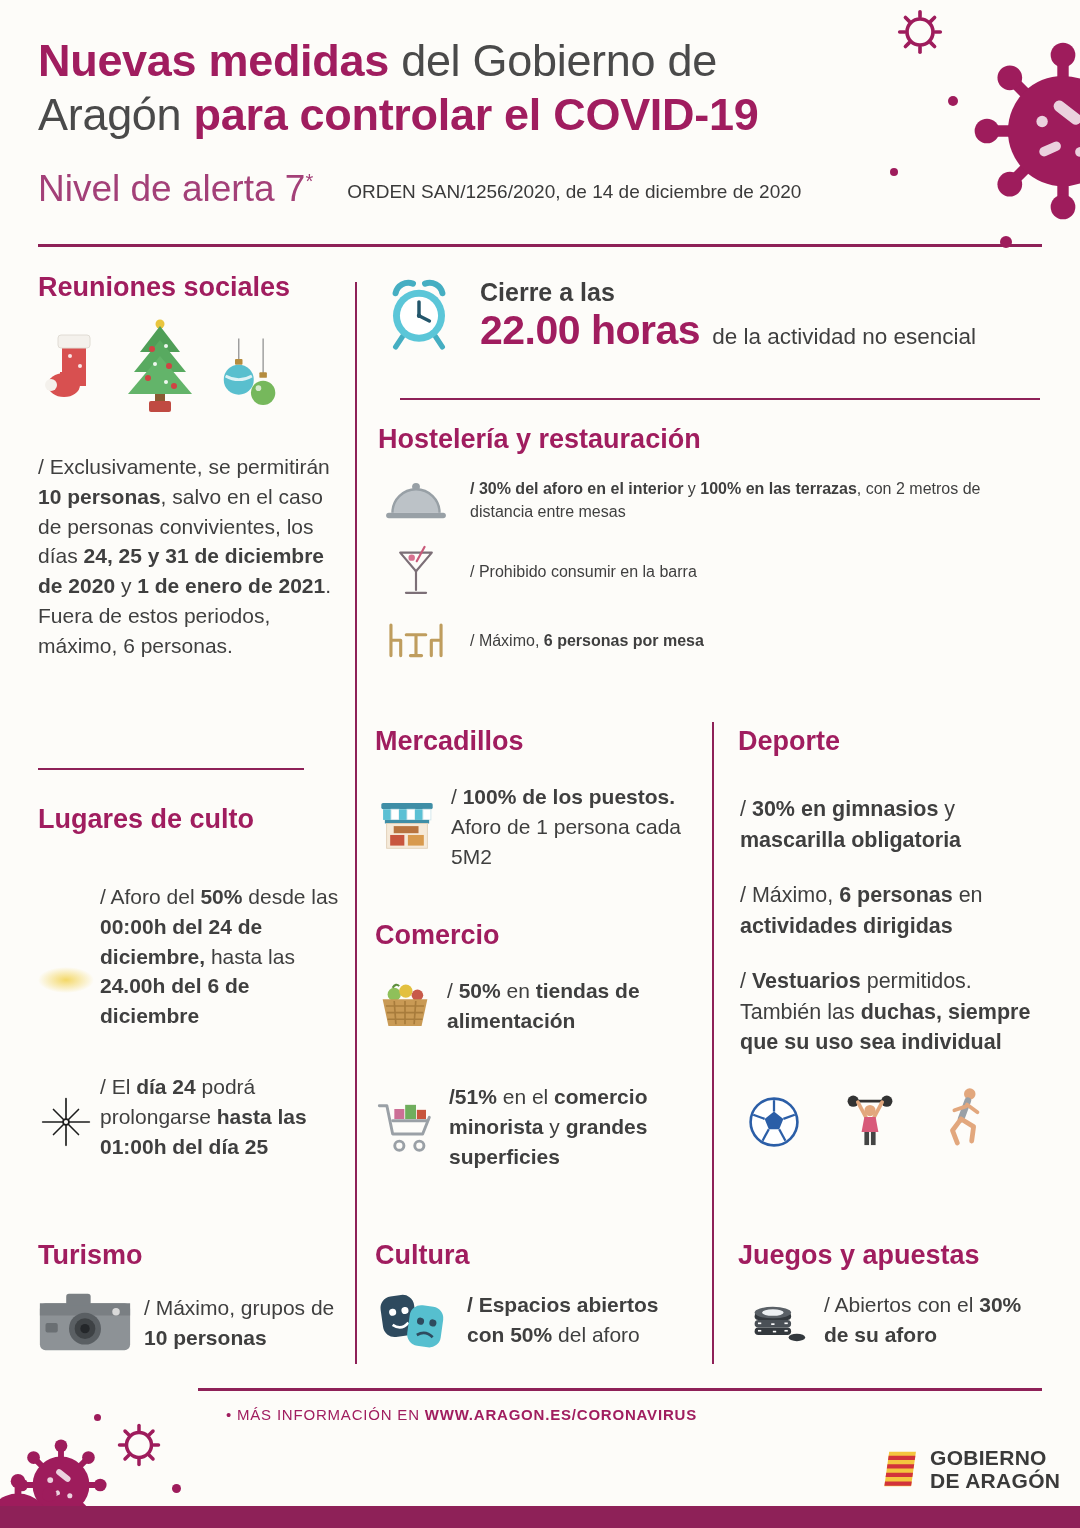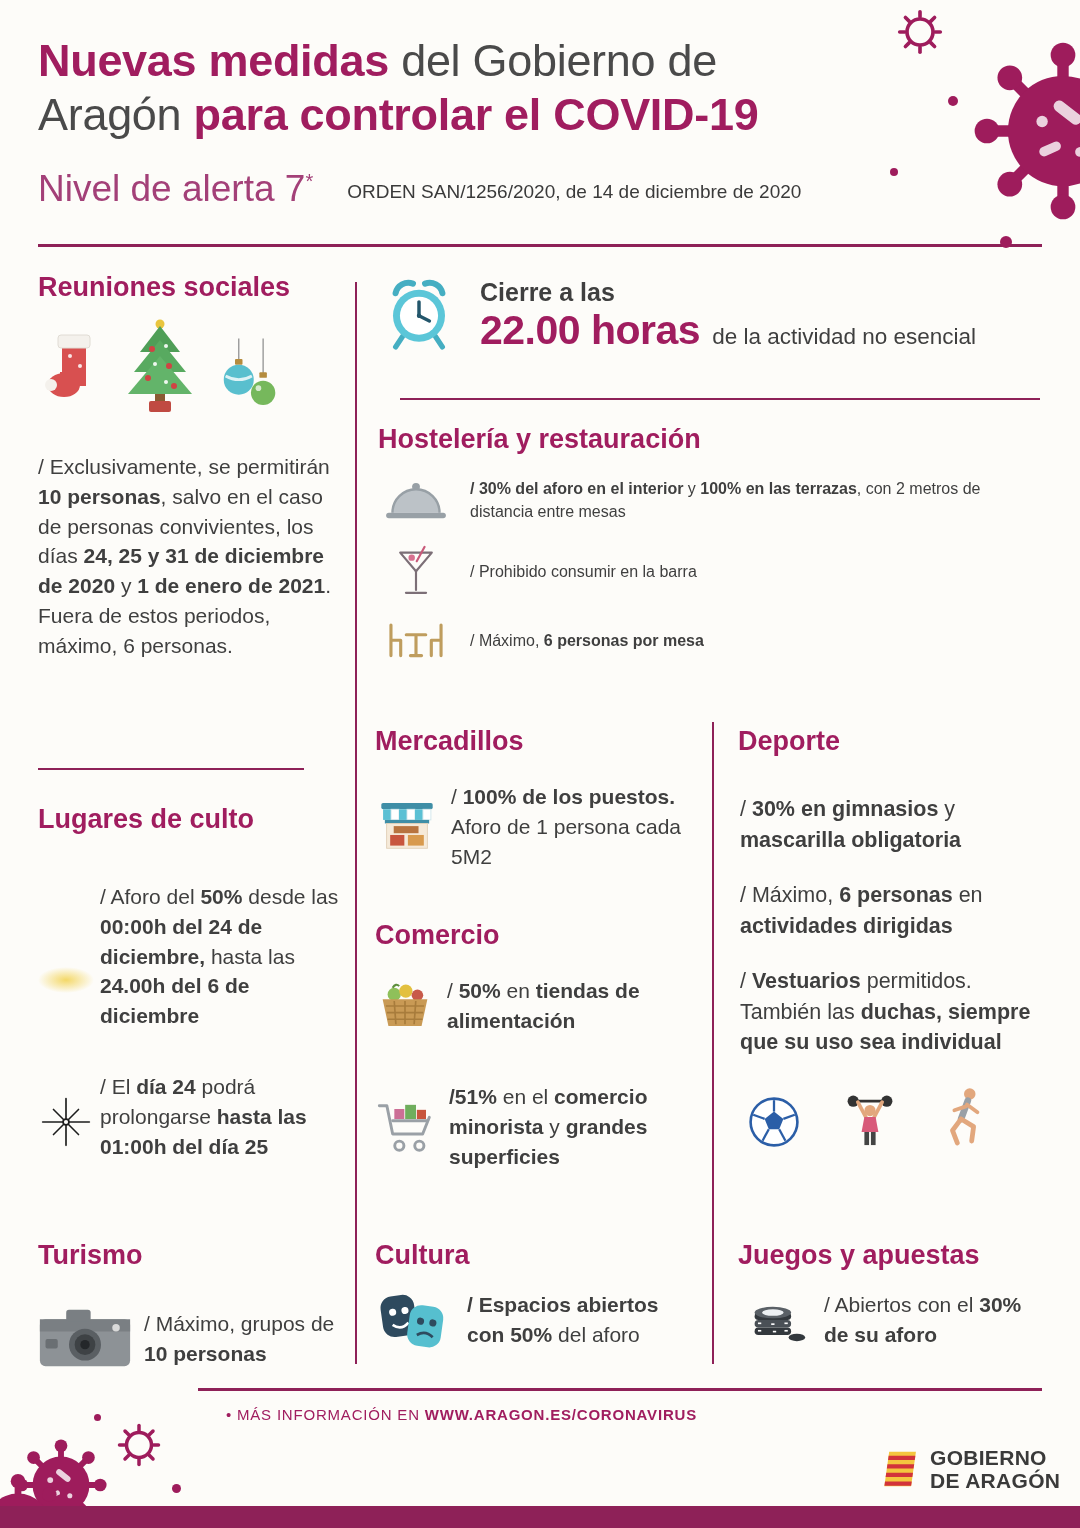--- a/index.html
+++ b/index.html
@@ -35,21 +35,21 @@
   
   .h-reuniones { left:38px; top:272px; }
   .xmas-row { position:absolute; left:40px; top:316px; display:flex; align-items:flex-end; gap:22px; }
   .reuniones-body { position:absolute; left:38px; top:452px; width:298px; }
   .h-culto { left:38px; top:804px; }
   .culto-item1 { position:absolute; left:38px; top:882px; width:302px; display:flex; gap:6px; }
   .culto-item1 .icn { width:56px; margin-top:46px; }
   .culto-item2 { position:absolute; left:38px; top:1064px; width:302px; display:flex; gap:6px;margin-top:8px; }
   .culto-item2 .icn { width:56px; margin-top:10px; }
   .h-turismo { left:38px; top:1240px; }
-  .turismo-item { position:absolute; left:38px; top:1290px; width:306px; display:flex; gap:12px; align-items:center;margin-top:16px; }
+  .turismo-item { position:absolute; left:38px; top:1290px; width:306px; display:flex; gap:12px; align-items:center; }
 
   
   .closure { position:absolute; left:380px; top:274px; width:662px; display:flex; gap:22px; align-items:flex-start; }
   .closure-l1 { font-size:25px; font-weight:700; margin-top:4px; }
   .closure-l2 { display:flex; align-items:baseline; gap:12px; }
   .closure-time { font-size:41px; font-weight:700; color:#a01d5f; letter-spacing:-0.5px; }
   .closure-detail { font-size:22.5px; font-weight:400; }
 
   
   .h-host { left:378px; top:424px; }

